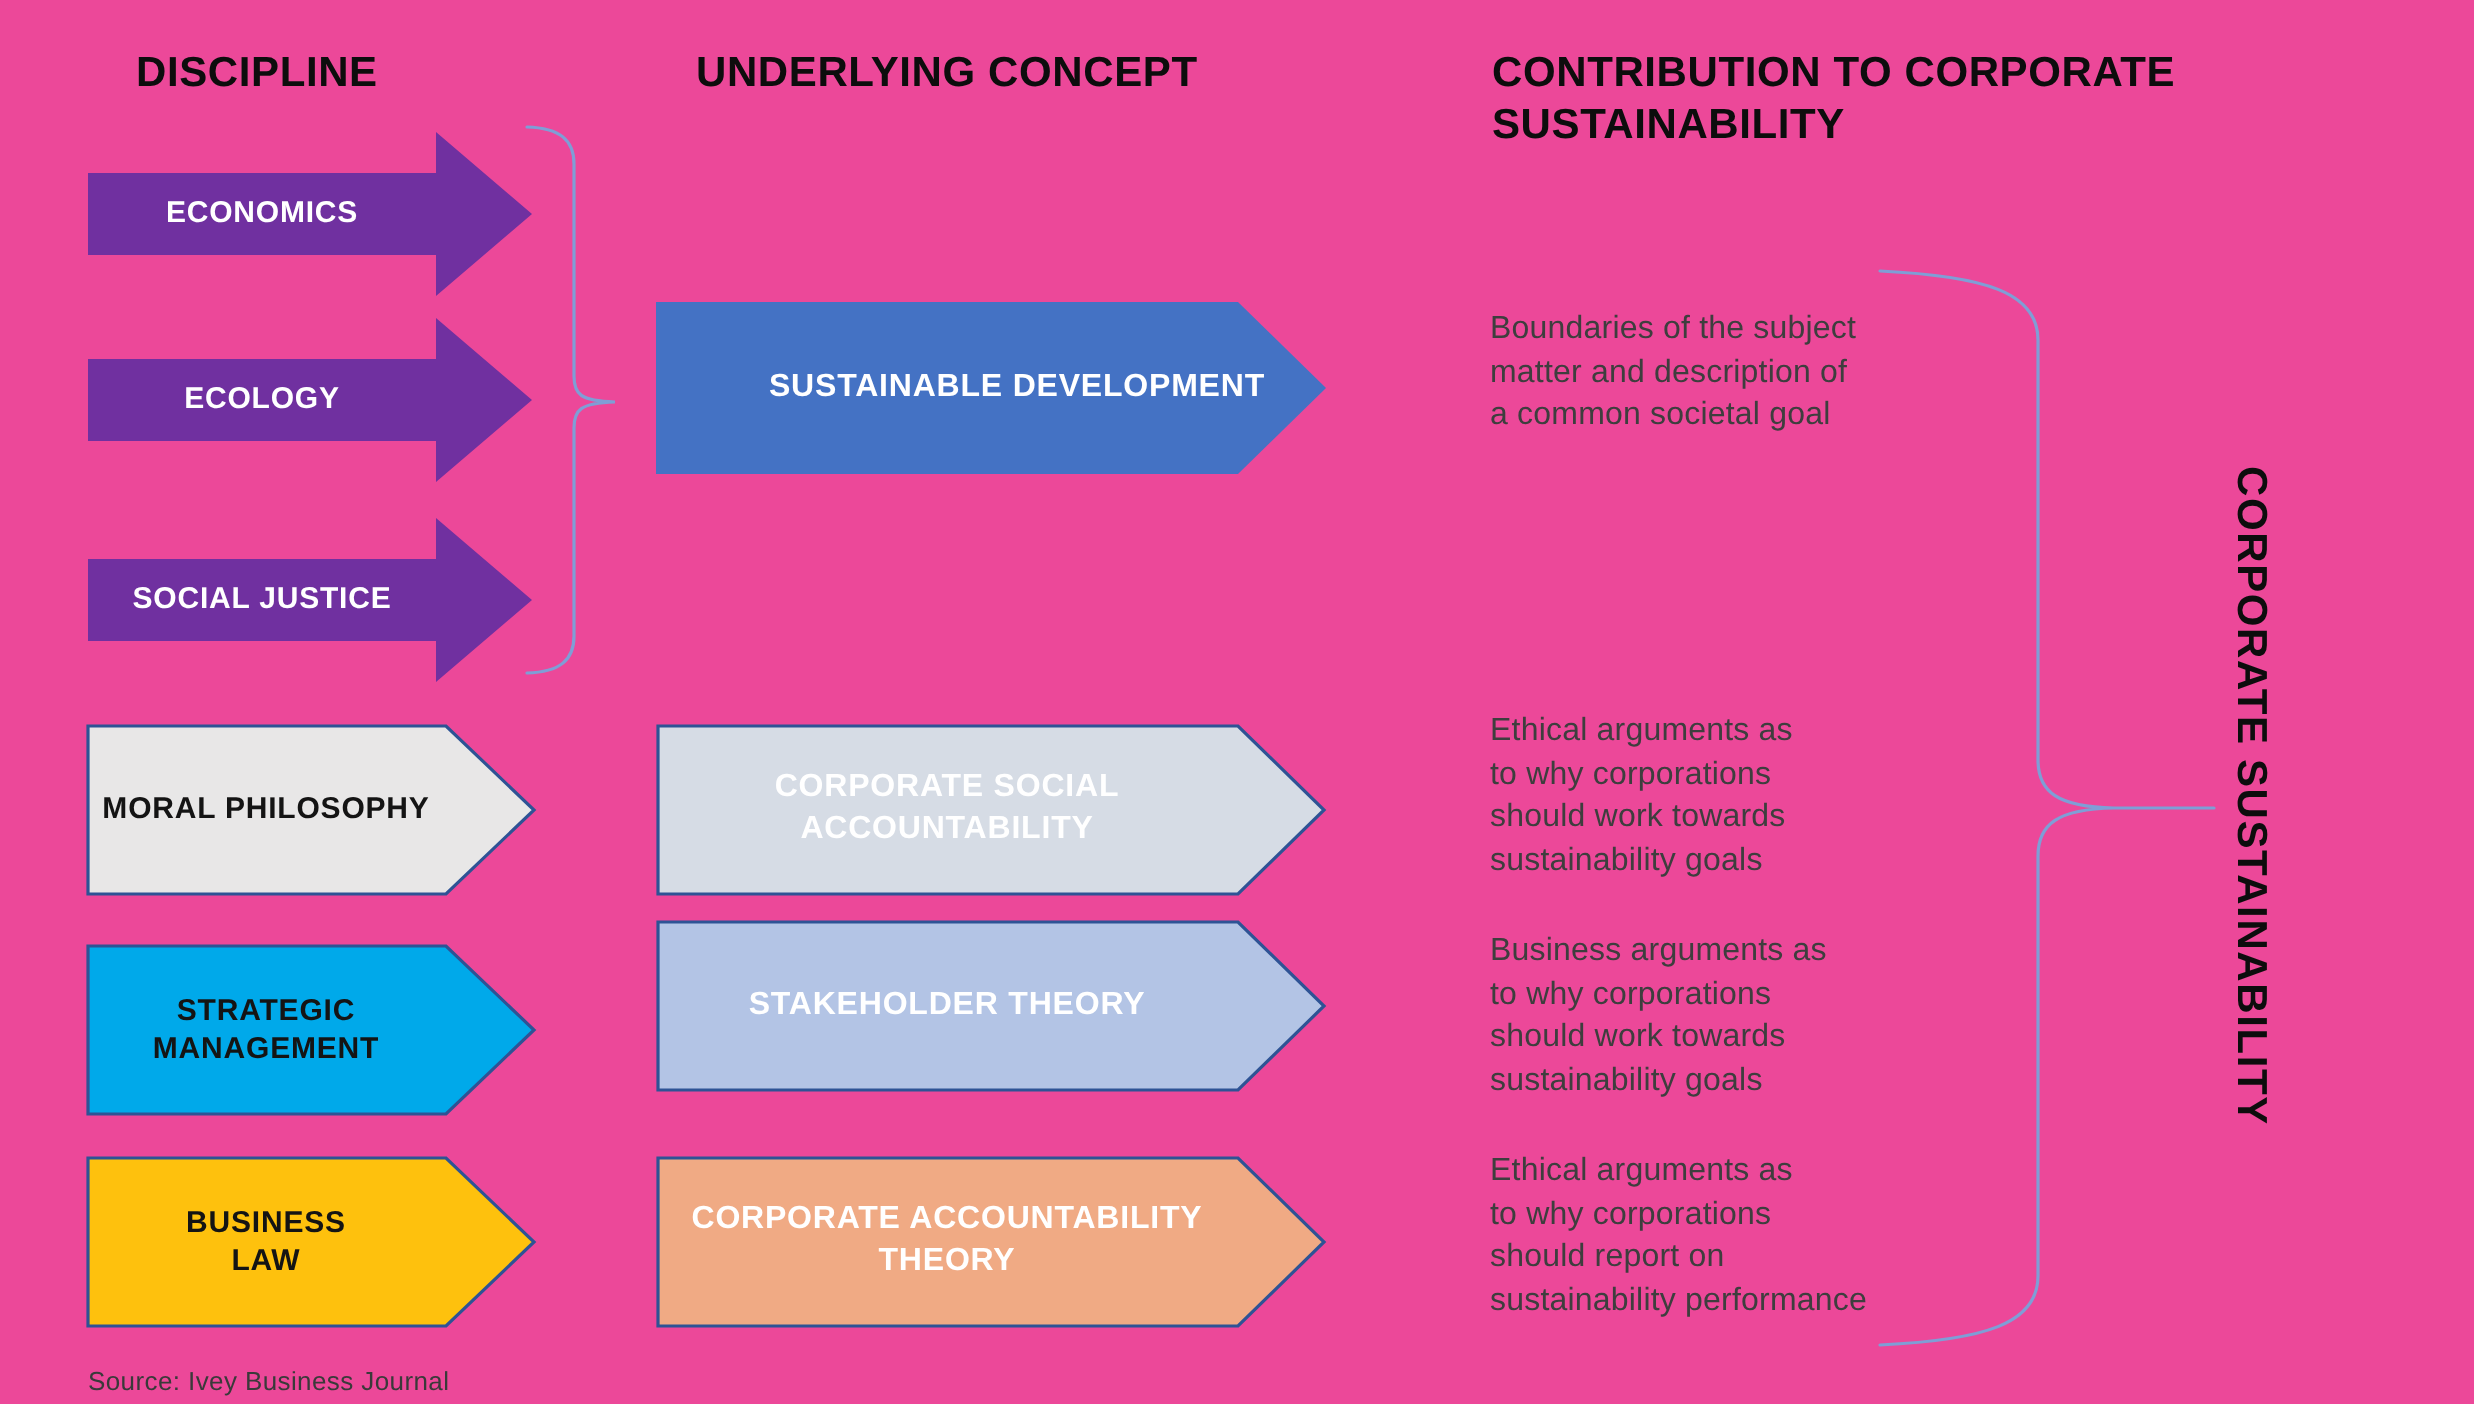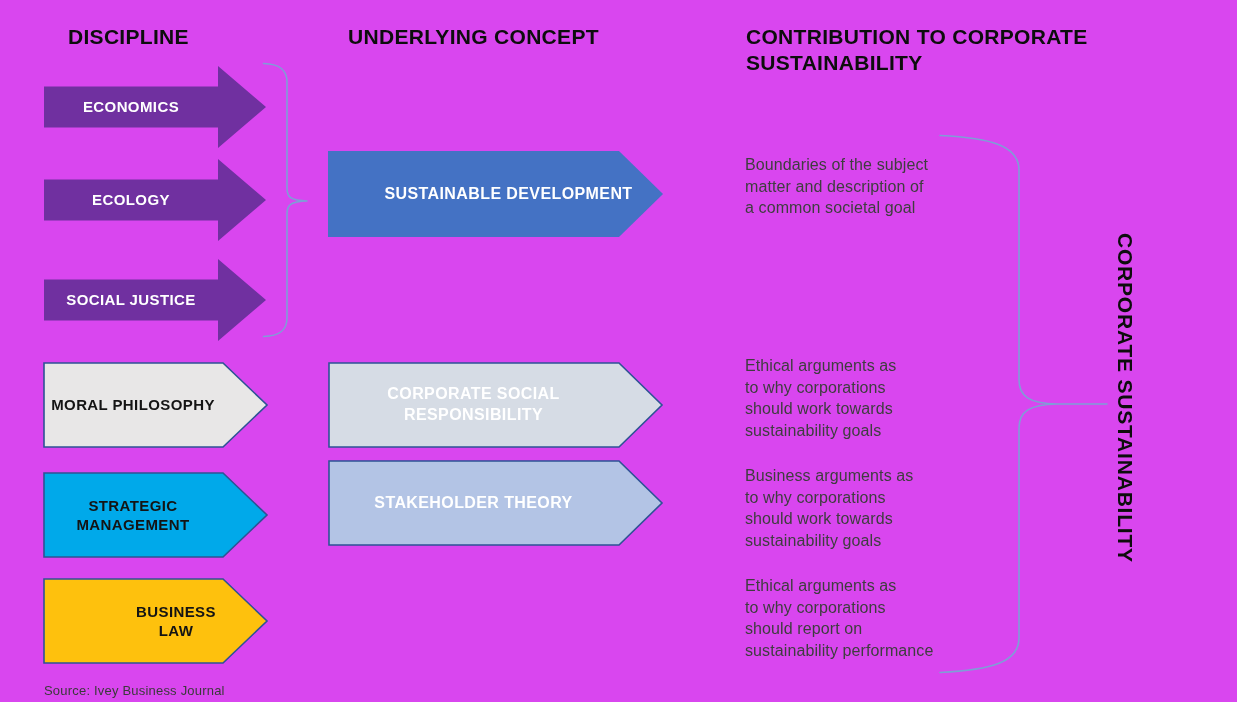--- a/index.html
+++ b/index.html
@@ -1,17 +1,17 @@
 <!DOCTYPE html>
 <html><head>
 <meta charset="utf-8">
 <style>
   html,body{margin:0;padding:0;background:#ffffff;}
   .canvas{
-    position:relative;width:1237px;height:702px;background:#d946ef;overflow:hidden;
+    position:relative;width:1237px;height:702px;background:#ec4899;overflow:hidden;
     font-family:"Liberation Sans",sans-serif;
   }
   .col-header{
     position:absolute;font-size:21px;font-weight:800;color:#0d0d0d;
     letter-spacing:0.3px;line-height:26px;white-space:pre-line;
   }
   .shape{position:absolute;}
   .shape-svg{position:absolute;left:0;top:0;width:100%;height:100%;display:block;}
   .shape-svg polygon.bordered{stroke:#2E5395;stroke-width:1.6;stroke-linejoin:miter;}
   .shape-svg polygon.borderless{stroke:none;}
@@ -81,46 +81,53 @@
       <polygon class="bordered" points="1,1 180,1 224,43 180,85 1,85" fill="#00A9EA"></polygon>
     </svg>
     <div class="shape-label lbl-left lbl-dark" style="width:180px;">STRATEGIC
 MANAGEMENT</div>
   </div>
 
   <div class="shape" style="left:43px;top:578px;width:226px;height:86px;">
     <svg class="shape-svg" viewBox="0 0 226 86">
       <polygon class="bordered" points="1,1 180,1 224,43 180,85 1,85" fill="#FEC10D"></polygon>
     </svg>
-    <div class="shape-label lbl-left lbl-dark" style="width:180px;margin-left:43px;">BUSINESS
+    <div class="shape-label lbl-left lbl-dark" style="width:180px;">BUSINESS
 LAW</div>
   </div>
 
   <div class="shape" style="left:328px;top:151px;width:336px;height:86px;">
     <svg class="shape-svg" viewBox="0 0 336 86">
       <polygon class="borderless" points="0,0 291,0 335,43 291,86 0,86" fill="#4472C4"></polygon>
     </svg>
     <div class="shape-label lbl-mid lbl-white" style="width:291px;padding-left:35px;">SUSTAINABLE DEVELOPMENT</div>
   </div>
 
   <div class="shape" style="left:328px;top:362px;width:336px;height:86px;">
     <svg class="shape-svg" viewBox="0 0 336 86">
       <polygon class="bordered" points="1,1 291,1 334,43 291,85 1,85" fill="#D6DCE5"></polygon>
     </svg>
     <div class="shape-label lbl-mid lbl-white" style="width:291px;">CORPORATE SOCIAL
-RESPONSIBILITY</div>
+ACCOUNTABILITY</div>
   </div>
 
   <div class="shape" style="left:328px;top:460px;width:336px;height:86px;">
     <svg class="shape-svg" viewBox="0 0 336 86">
       <polygon class="bordered" points="1,1 291,1 334,43 291,85 1,85" fill="#B3C4E5"></polygon>
     </svg>
     <div class="shape-label lbl-mid lbl-white" style="width:291px;">STAKEHOLDER THEORY</div>
   </div>
 
+  <div class="shape" style="left:328px;top:578px;width:336px;height:86px;">
+    <svg class="shape-svg" viewBox="0 0 336 86">
+      <polygon class="bordered" points="1,1 291,1 334,43 291,85 1,85" fill="#F0AA84"></polygon>
+    </svg>
+    <div class="shape-label lbl-mid lbl-white" style="width:291px;">CORPORATE ACCOUNTABILITY
+THEORY</div>
+  </div>
 
   <div class="contribution-text" style="top:154px;">Boundaries of the subject
 matter and description of
 a common societal goal</div>
   <div class="contribution-text" style="top:355px;">Ethical arguments as
 to why corporations
 should work towards
 sustainability goals</div>
   <div class="contribution-text" style="top:465px;">Business arguments as
 to why corporations

